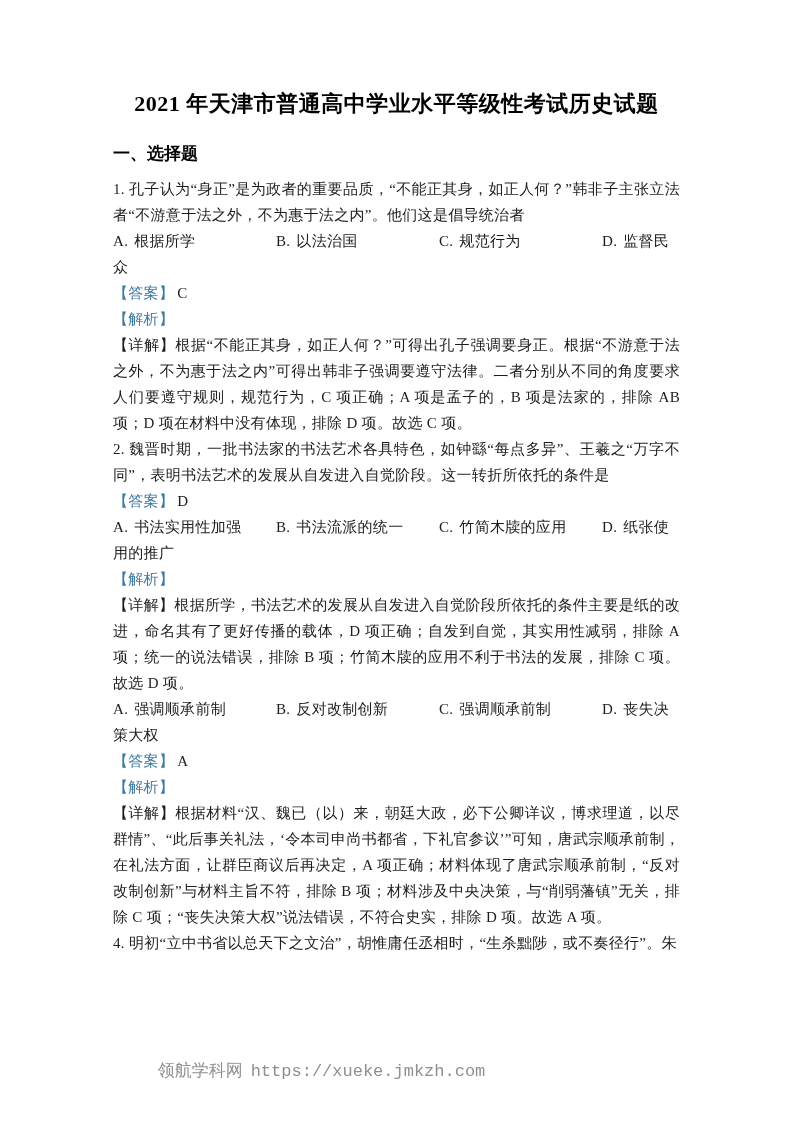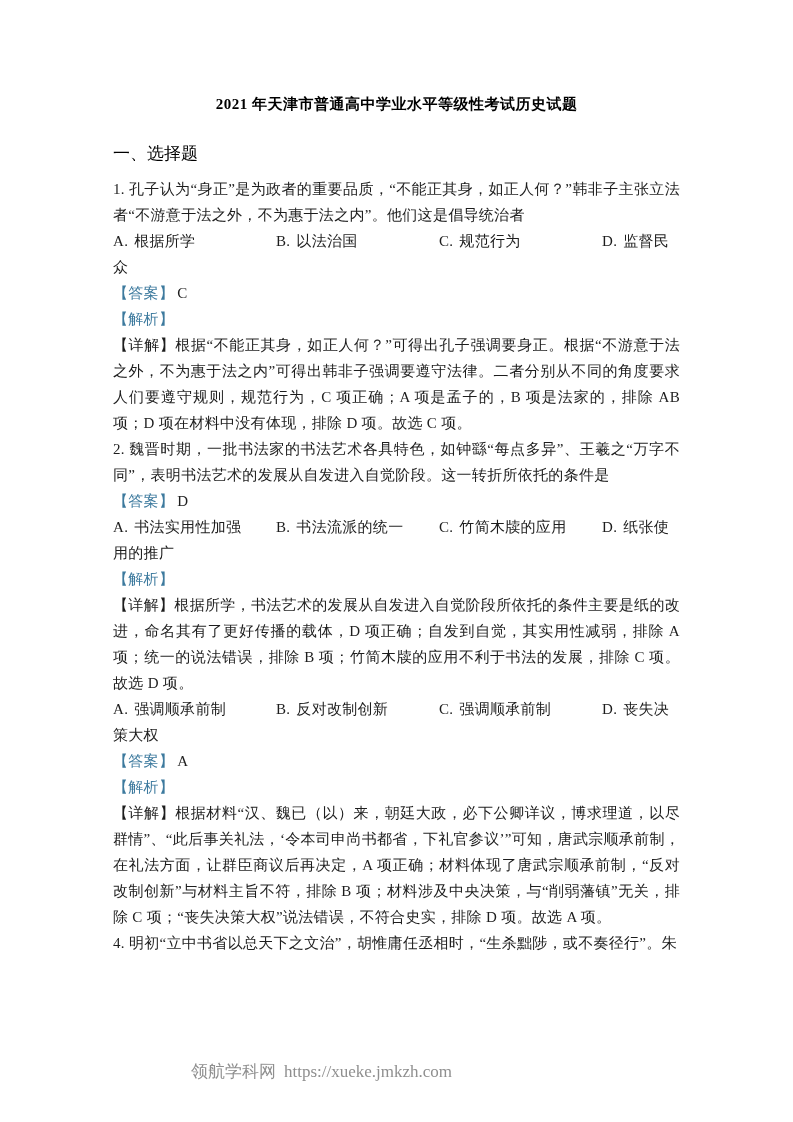--- a/index.html
+++ b/index.html
@@ -10,31 +10,31 @@
     overflow:hidden;
     font-family:"Liberation Serif","DejaVu Serif",serif;
     color:#1d1d1d;
   }
   .content {
     position:absolute;
     left:113px; top:88px;
     width:567px;
   }
   .title {
-    font-size:15px;
+    font-size:22px;
     font-weight:bold;
     color:#000000;
     text-align:center;
     line-height:32px;
     margin:0;
     letter-spacing:0.5px;
   }
   .section-heading {
     font-size:17px;
-    font-weight:normal;
+    font-weight:bold;
     color:#000000;
     line-height:24px;
     margin:22px 0 10px 0;
   }
   .body-text {
     font-size:15px;
     line-height:26px;
     letter-spacing:0.3px;
     margin:0;
   }
@@ -47,21 +47,21 @@
     vertical-align:top;
   }
   .opt-label { margin-right:6px; }
   .blue { color:#3d7a9e;margin-top:28px; }
   .ans { margin-left:3px; }
   .footer {
     position:absolute;
     left:0; top:1060px;
     width:643px;
     text-align:center;
-    font-family:Liberation Serif, serif;
+    font-family:Liberation Mono, monospace;
     font-size:17px;
     line-height:24px;
     color:#8f8f8f;
   }
   .footer .site { margin-right:8px; }
 </style>
 </head>
 <body>
 
 <div class="page">

